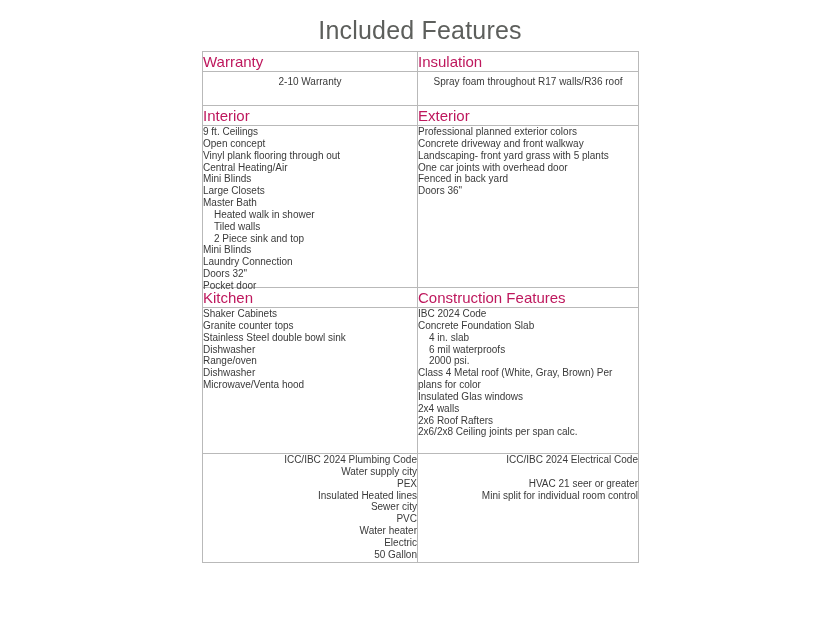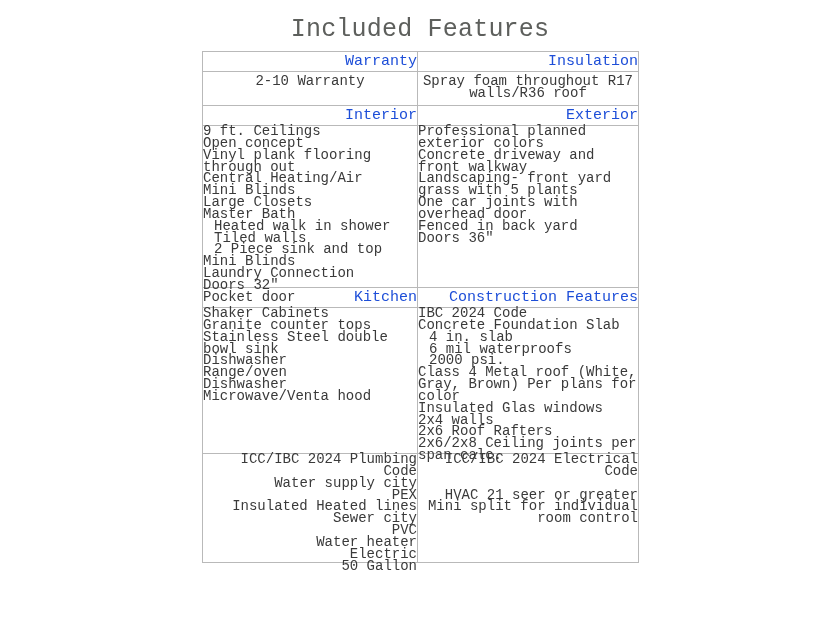--- a/index.html
+++ b/index.html
@@ -13,21 +13,20 @@
     font-family: "Liberation Sans", sans-serif;
     color: #3d3d3d;
     overflow: hidden;
   }
 
   .page {
     position: relative;
     width: 732px;
     height: 630px;
     background: #ffffff;
-    font-family: Liberation Mono, monospace;
   }
 
   .doc-title {
     position: absolute;
     top: 14px;
     left: 0;
     width: 840px;
     text-align: center;
     font-size: 25px;
     font-weight: 400;
@@ -48,32 +47,32 @@
   .features-table td {
     vertical-align: top;
     padding: 0;
     border: 1px solid #b9b9b9;
   }
 
   .col-left  { width: 215px; }
   .col-right { width: 221px; }
 
   .sec-head {
-    text-align: right;
+    text-align: left;
     font-size: 15px;
     font-weight: 400;
-    color: #1d4ed8;
+    color: #be185d;
     line-height: 19px;
     padding: 1px 0 2px 0;
     white-space: nowrap;
   }
 
   .sec-body {
     padding: 3px 4px 3px 5px;
-    font-size: 14px;
+    font-size: 10px;
     line-height: 11.85px;
     color: #3a3a3a;
   }
 
   .sec-body.center {
     text-align: center;
     padding-top: 4px;
     padding-bottom: 7px;
   }
 

